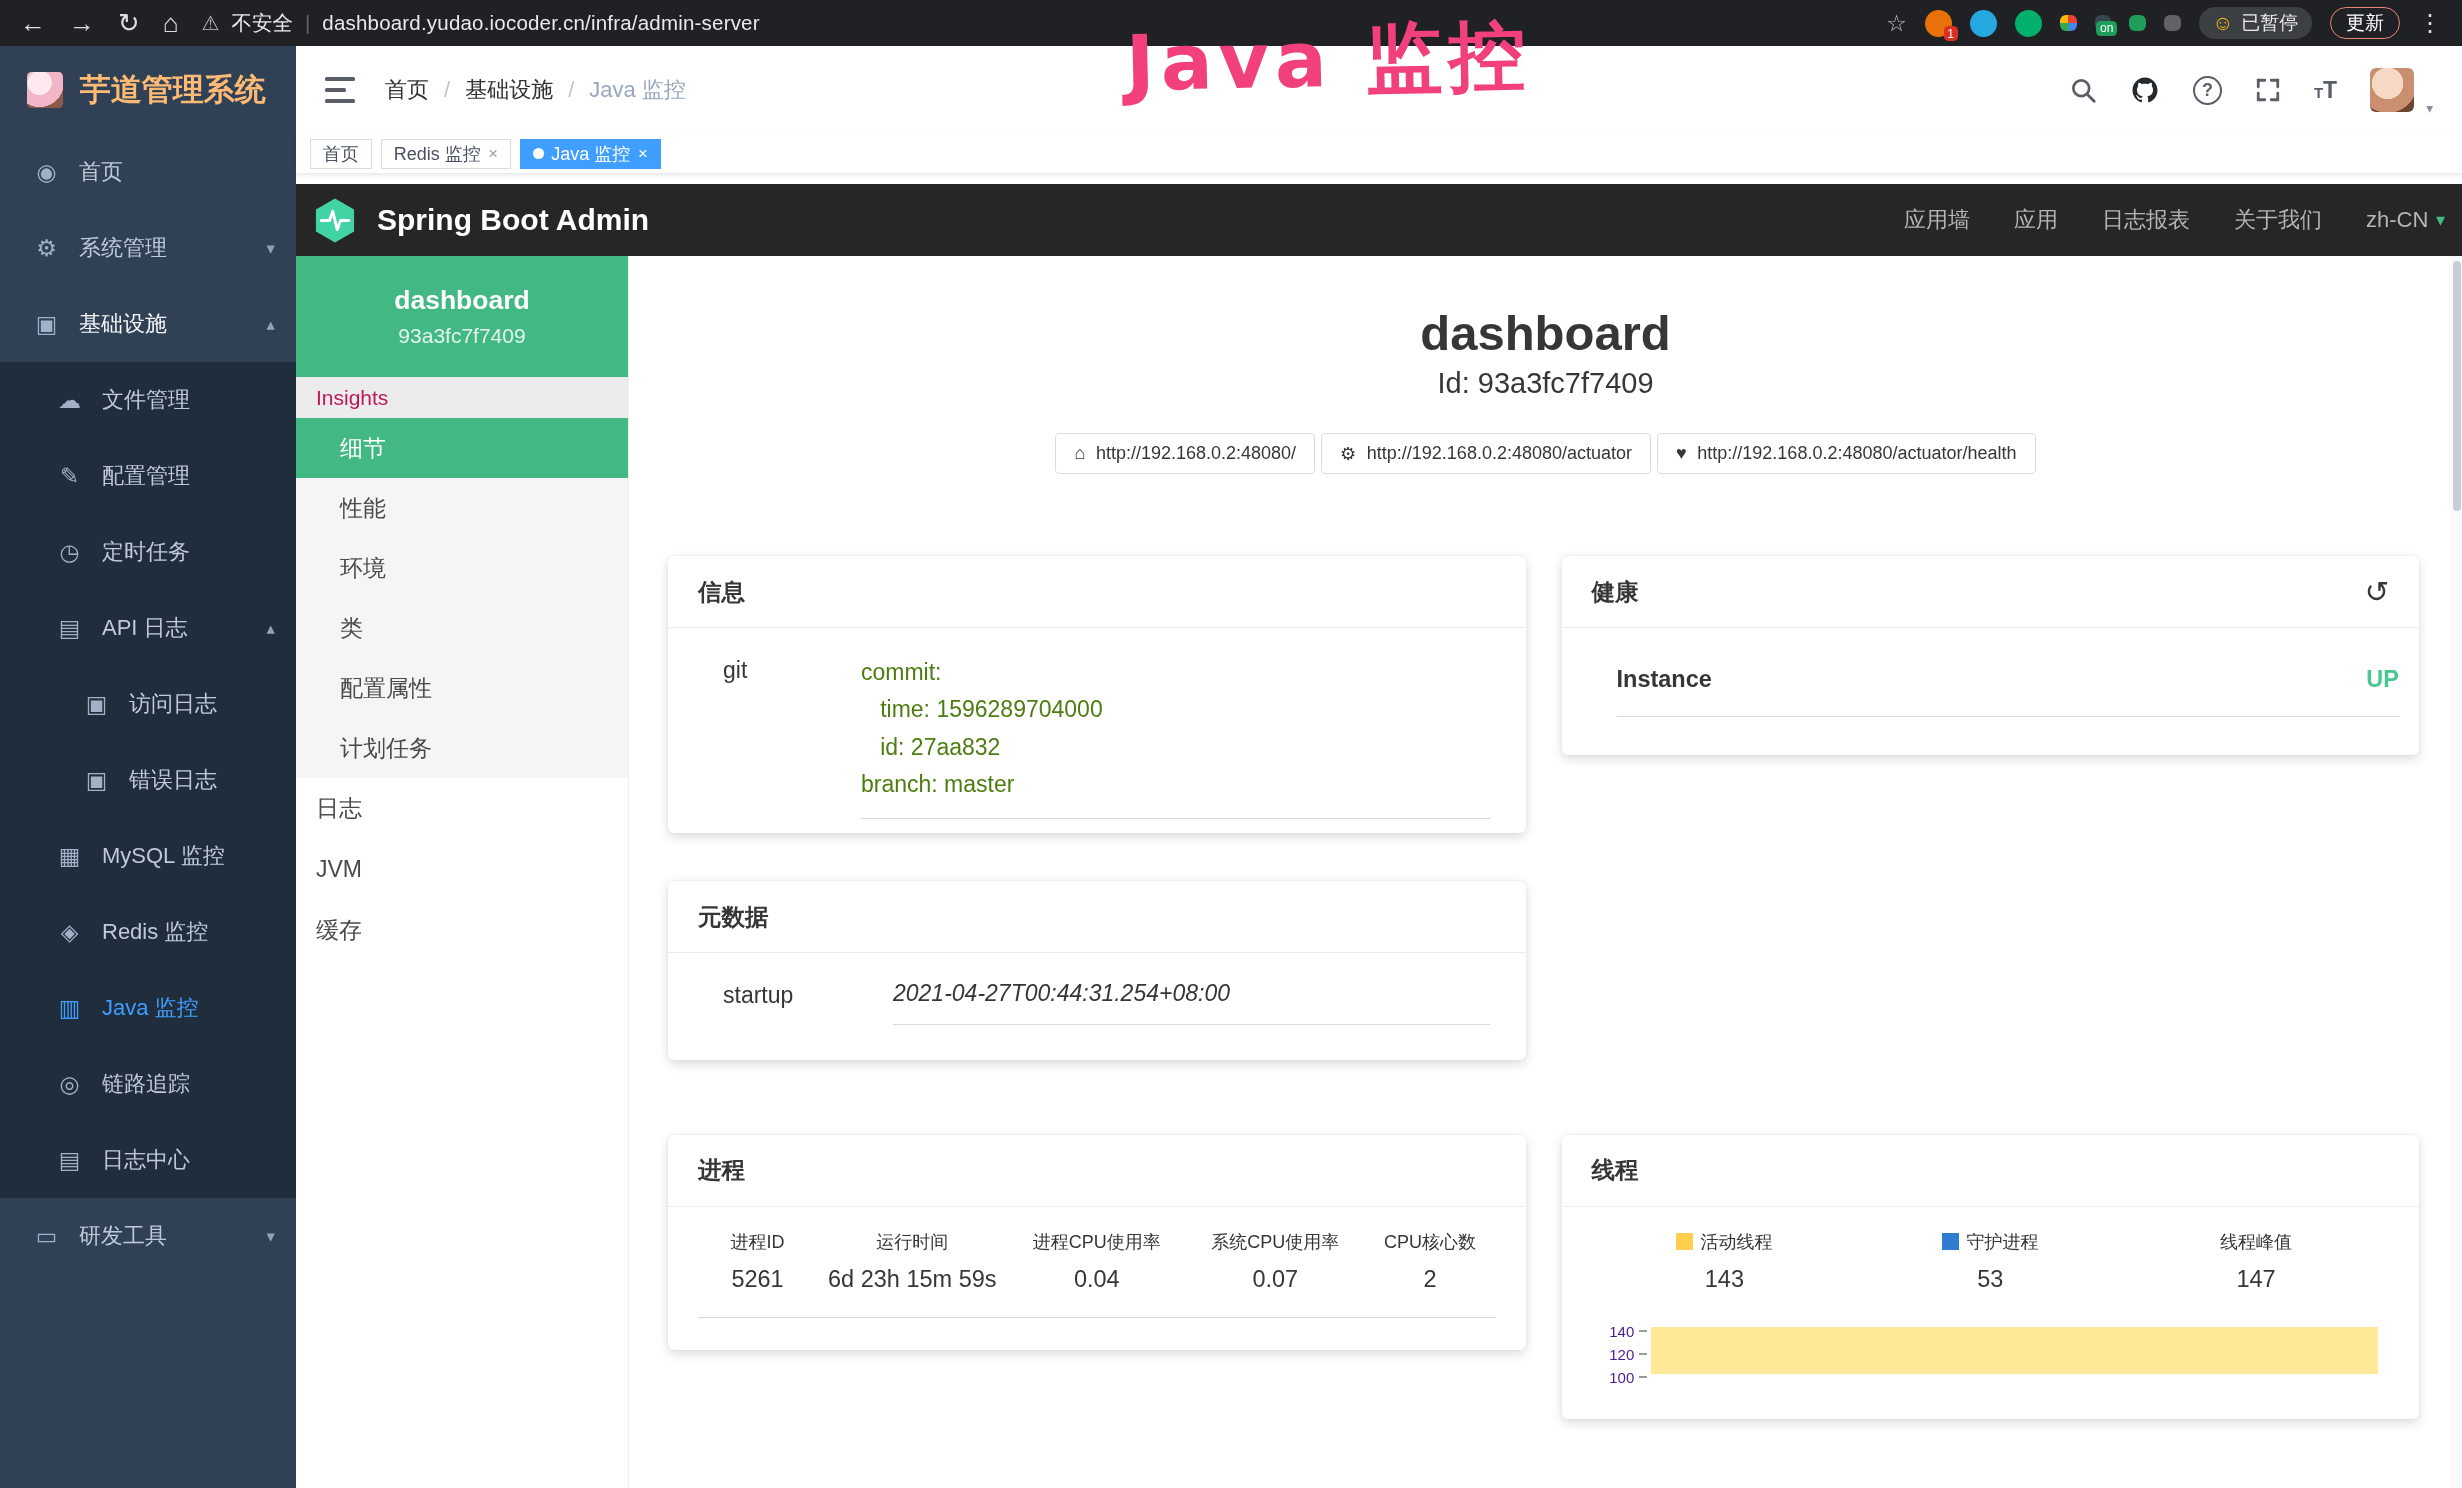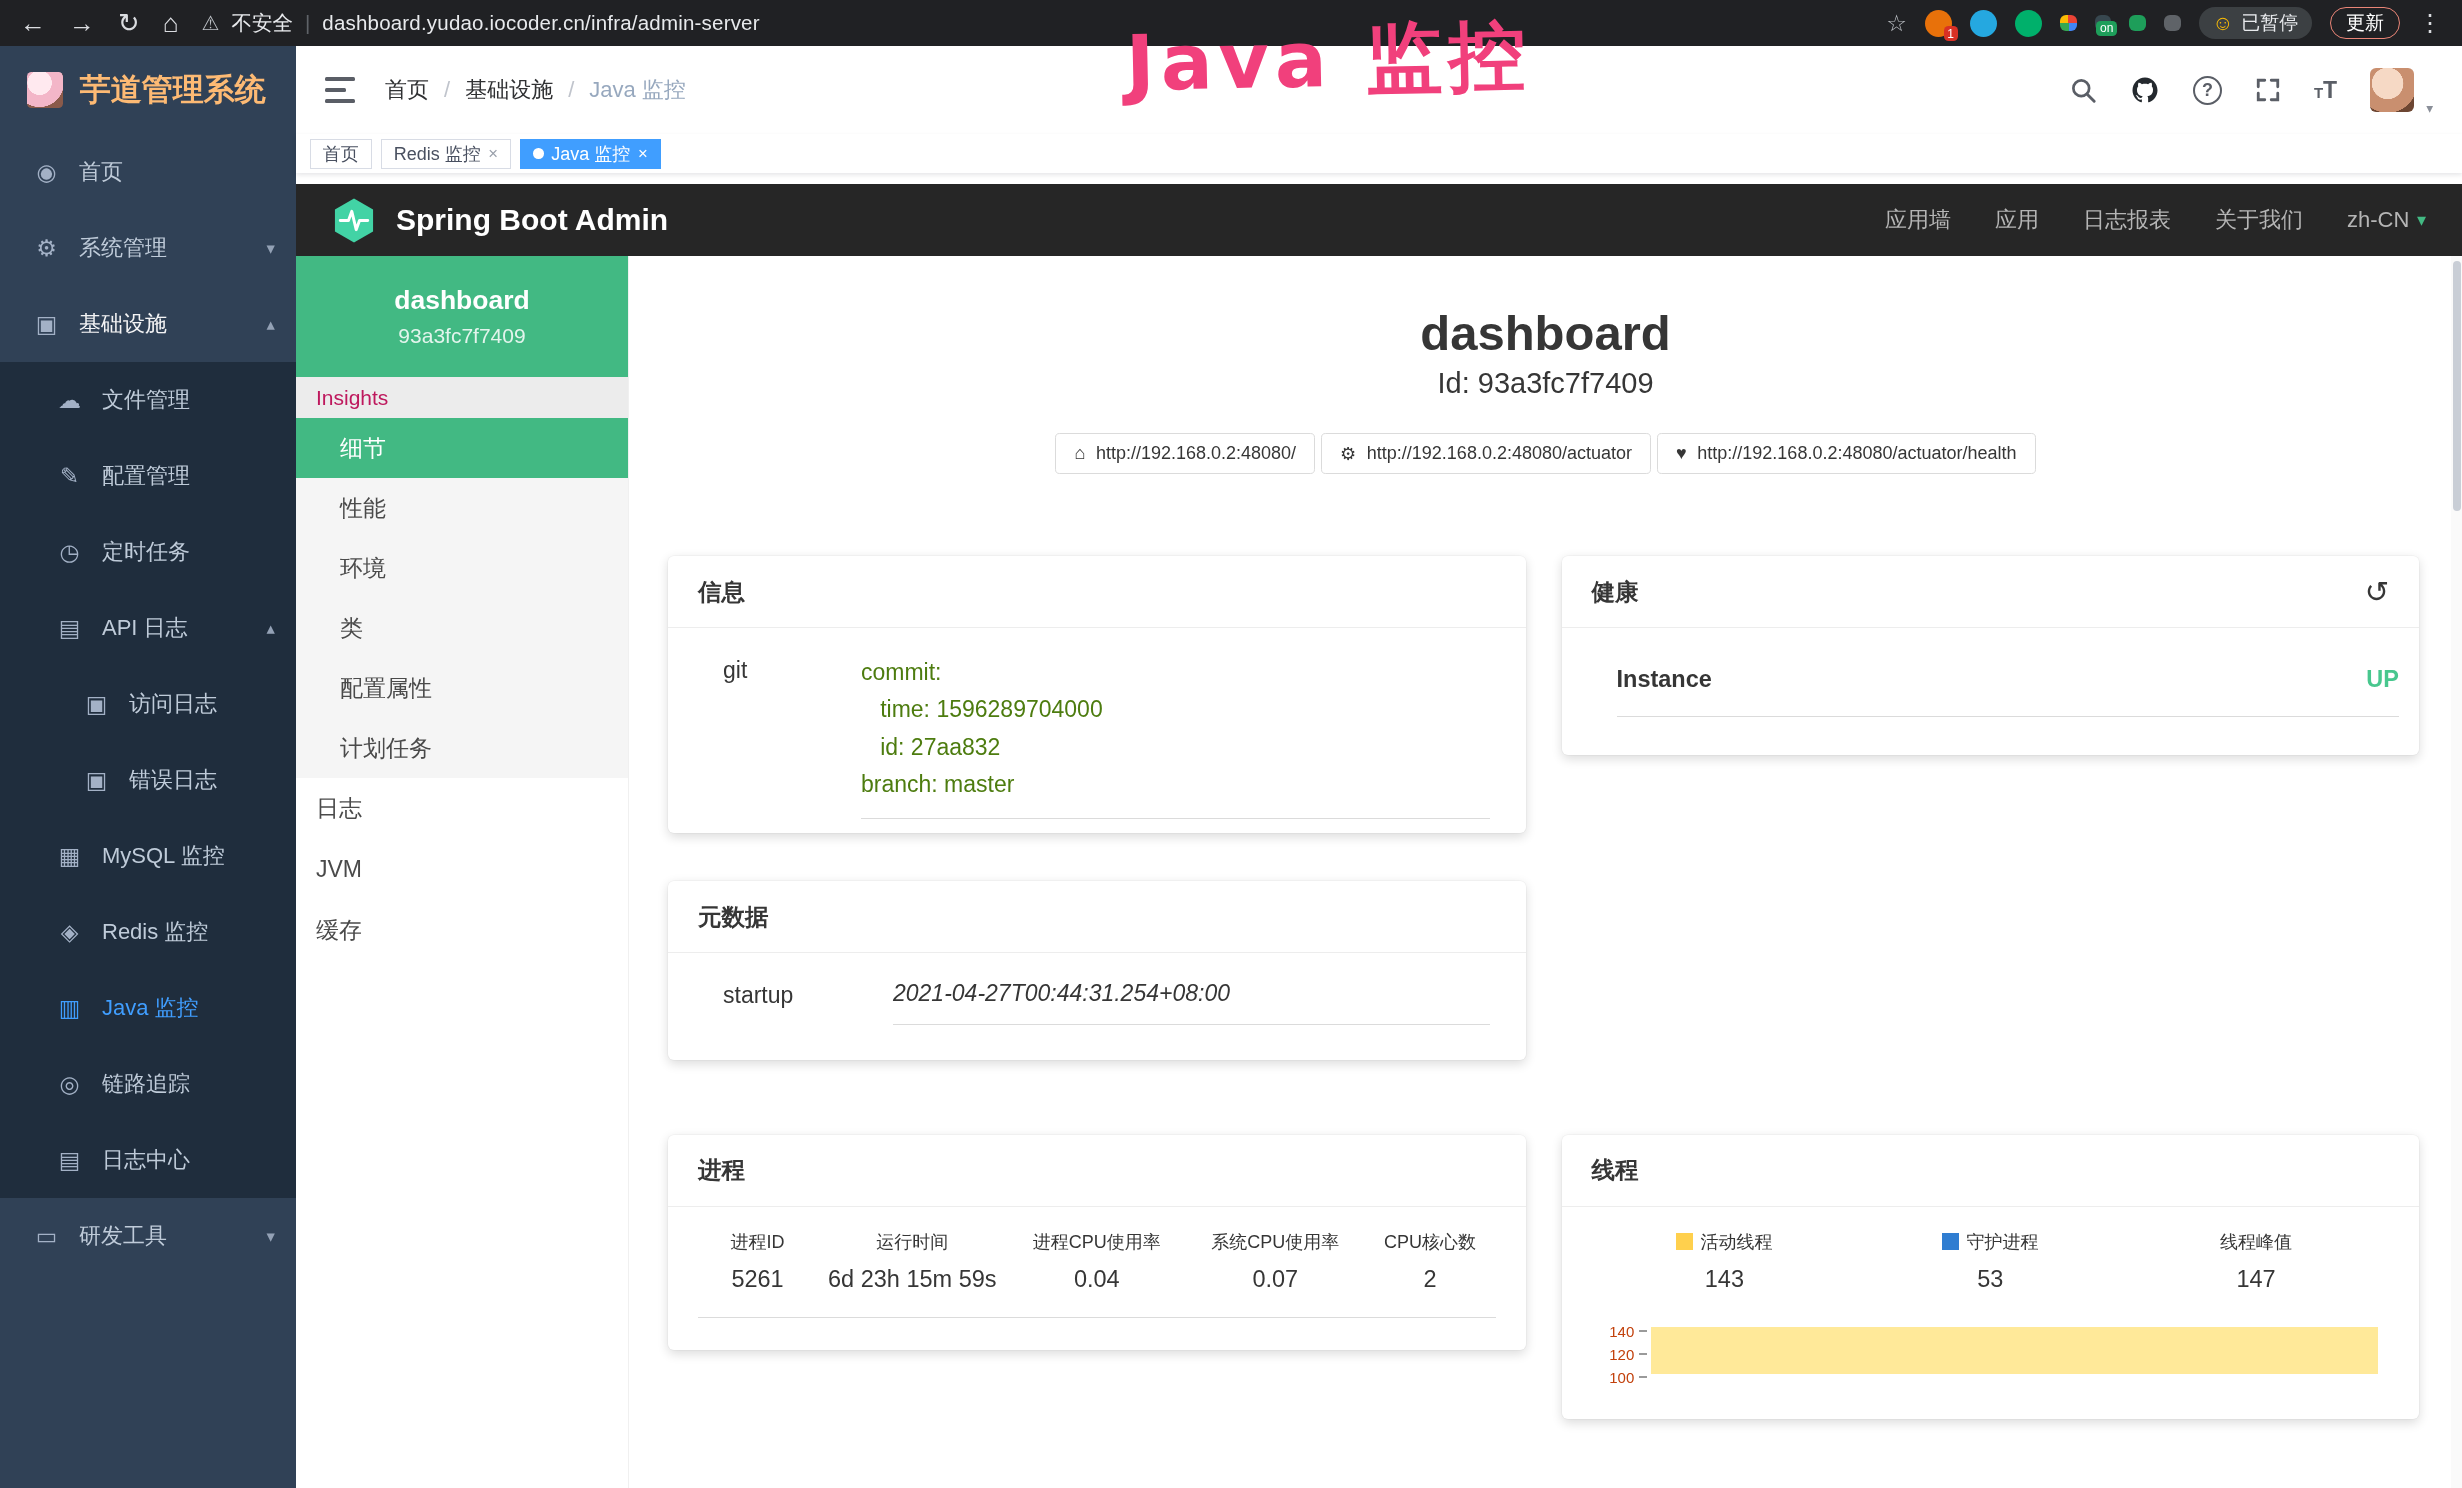--- a/index.html
+++ b/index.html
@@ -61,21 +61,21 @@
 
   
   .tagbar { height:39px; display:flex; align-items:center; padding:0 13.7px; gap:9px; box-shadow:0 1.5px 4.6px rgba(0,0,30,.10); position:relative; z-index:5; }
   .tag { height:30px; display:flex; align-items:center; gap:7.6px; padding:0 12px; border:0.8px solid #d8dce5; background:#fff; color:#495060; font-size:18px; }
   .tag .x { font-size:16.7px; color:#9aa0ab; }
   .tag.active { background:#409eff; border-color:#409eff; color:#fff; }
   .tag.active .x { color:#fff; }
   .dot { width:10.6px; height:10.6px; border-radius:50%; background:#fff; }
 
   
-  .sba-navbar { position:absolute; top:138px; left:0; right:0; height:72px; background:#262626; display:flex; align-items:center; padding:0 36px; gap:20px; }
+  .sba-navbar { position:absolute; top:138px; left:0; right:0; height:72px; background:#262626; display:flex; align-items:center; padding:0 17px; gap:20px; }
   .sba-brand { color:#fff; font-size:30px; font-weight:700; }
   .sba-nav { margin-left:auto; display:flex; align-items:center; gap:44px; color:#b5b5b5; font-size:22px; }
   .lang { display:flex; align-items:center; gap:7.6px; }
   .lang .chev-g { color:#42b983; font-size:18px; }
 
   
   .sba-body { position:absolute; top:210px; left:0; right:0; bottom:0; display:flex; }
   .sba-sidebar { width:333px; flex:0 0 333px; background:#fff; border-right:0.8px solid #f0f0f0; }
   .instance-head { height:121px; background:#42b983; color:#fff; display:flex; flex-direction:column; align-items:center; justify-content:center; gap:7.6px; }
   .inst-name { font-size:26.5px; font-weight:700; }
@@ -126,21 +126,21 @@
   .thr-body { padding:23px 30px 0; }
   .legend { display:flex; text-align:center; }
   .lcol { flex:1; }
   .lrow { display:flex; align-items:center; justify-content:center; gap:7.6px; font-size:18px; color:#363636; }
   .sq { width:16.7px; height:16.7px; display:inline-block; }
   .sq-yellow { background:#ffd04d; }
   .sq-blue { background:#2f7dd1; }
   .lval { font-size:23.5px; color:#363636; margin-top:12px; }
   .chart { display:flex; margin-top:27px; }
   .yaxis { width:55px; }
-  .ytick { height:23px; display:flex; align-items:center; justify-content:flex-end; gap:4.6px; font-size:15px; color:#c2410c; }
+  .ytick { height:23px; display:flex; align-items:center; justify-content:flex-end; gap:4.6px; font-size:15px; color:#4c1d95; }
   .tickmark { width:7.6px; height:1.5px; background:#9a9a9a; }
   .plot { flex:1; position:relative; height:99px; }
   .band { position:absolute; left:4.6px; right:10.6px; top:7.6px; height:47px; background:#ffe999; }
 
   .sb-track { position:absolute; right:0; top:0; bottom:0; width:10.6px; background:#fafafa; }
   .sb-thumb { position:absolute; right:1.5px; top:4.6px; width:7.6px; height:250px; border-radius:4.6px; background:#c9ced6; }
 </style>
 </head>
 <body>
 

